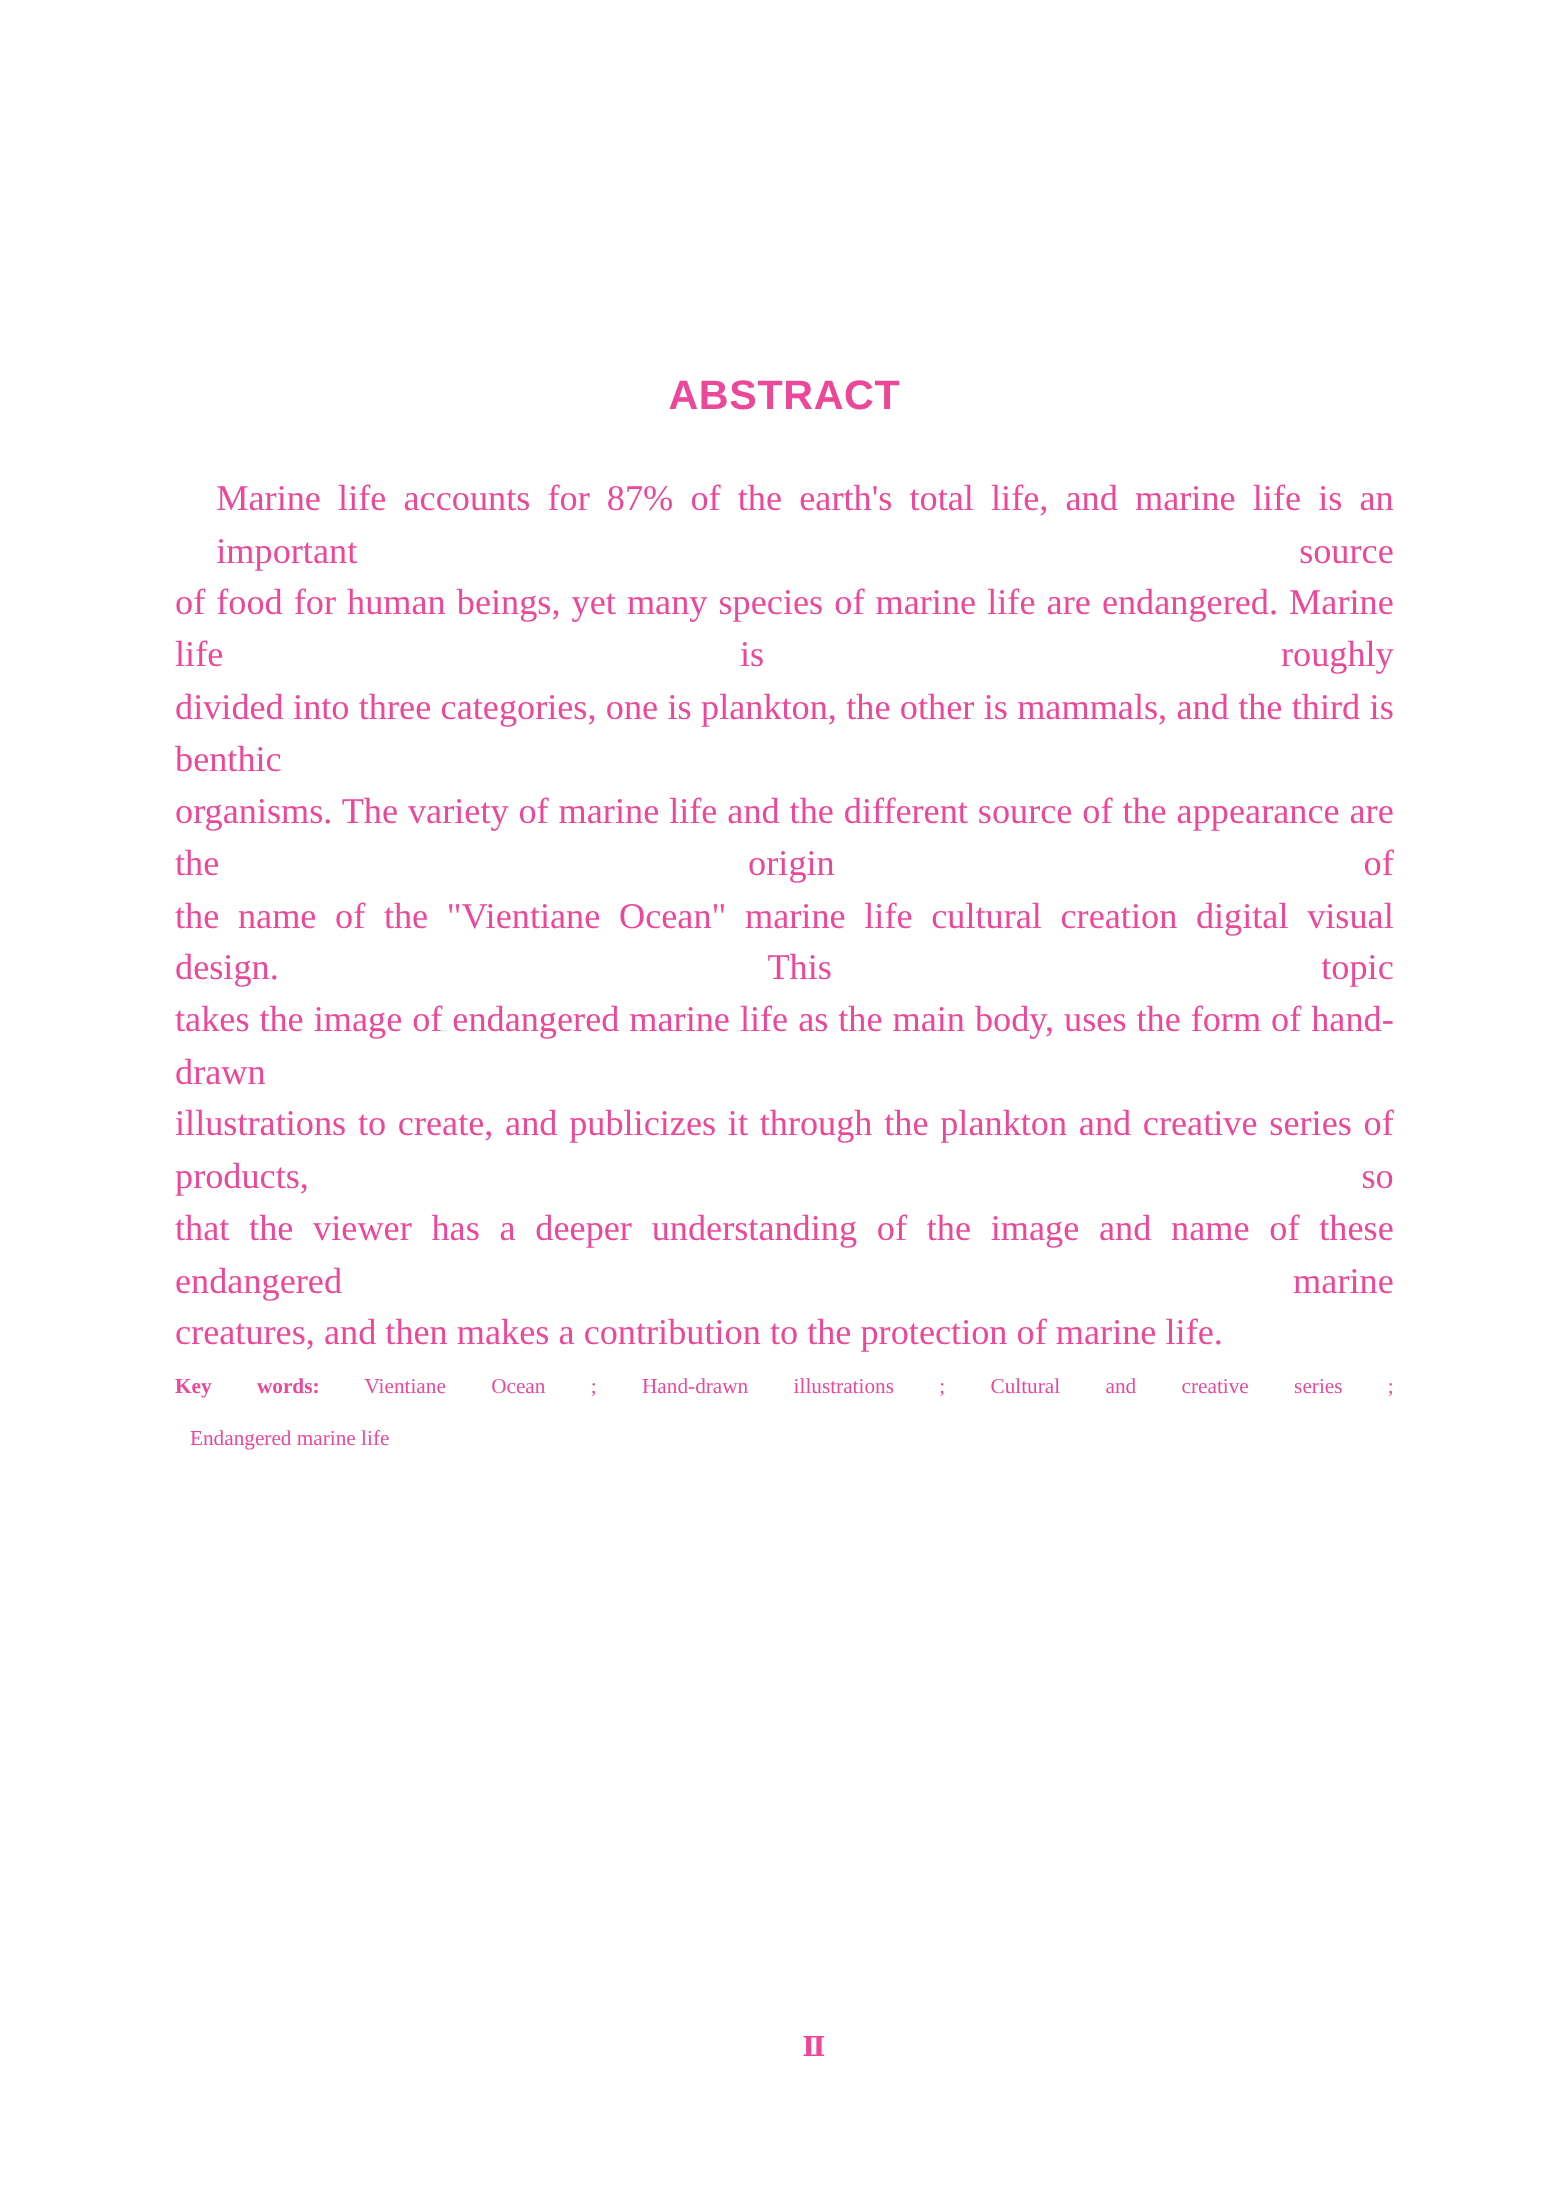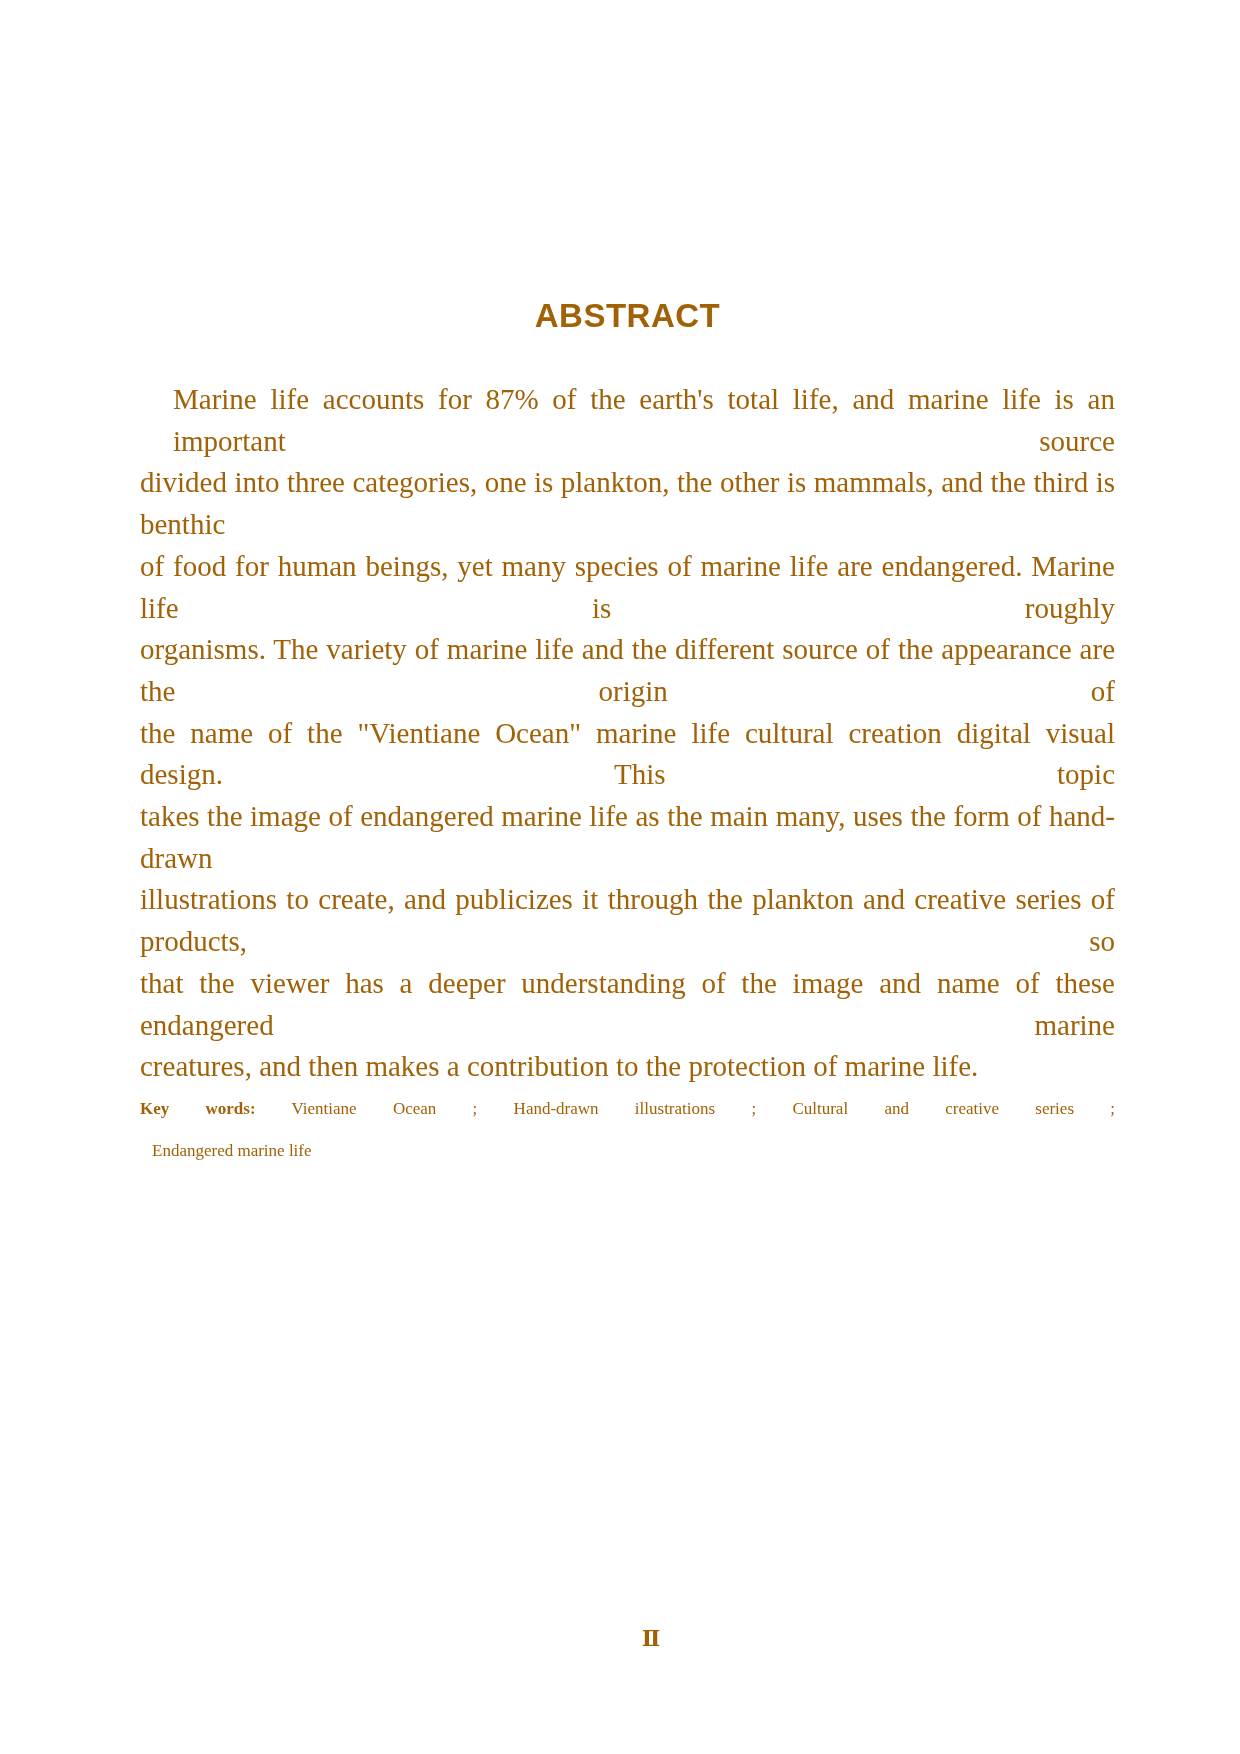--- a/index.html
+++ b/index.html
@@ -1,21 +1,21 @@
 <!DOCTYPE html>
 <html><head>
 <meta charset="utf-8">
 <style>
   html, body { margin: 0; padding: 0; background: #ffffff; }
   .page {
     position: relative;
     width: 1240px;
     height: 1728px;
     background: #ffffff;
-    color: #a16207;
+    color: #ec4899;
     overflow: hidden;
     font-family: "Liberation Serif", "DejaVu Serif", serif;
   }
   .content {
     position: absolute;
     left: 140px;
     top: 0;
     width: 975px;
   }
   .title {
@@ -63,25 +63,25 @@
 </head>
 <body>
 
 <div class="page">
   <div class="content">
 
     <h1 class="title">ABSTRACT</h1>
 
     <div class="abstract-body">
         <div class="line first">Marine life accounts for 87% of the earth's total life, and marine life is an important source</div>
+        <div class="line">of food for human beings, yet many species of marine life are endangered. Marine life is roughly</div>
         <div class="line">divided into three categories, one is plankton, the other is mammals, and the third is benthic</div>
-        <div class="line">of food for human beings, yet many species of marine life are endangered. Marine life is roughly</div>
         <div class="line">organisms. The variety of marine life and the different source of the appearance are the origin of</div>
         <div class="line">the name of the "Vientiane Ocean" marine life cultural creation digital visual design. This topic</div>
-        <div class="line">takes the image of endangered marine life as the main many, uses the form of hand-drawn</div>
+        <div class="line">takes the image of endangered marine life as the main body, uses the form of hand-drawn</div>
         <div class="line">illustrations to create, and publicizes it through the plankton and creative series of products, so</div>
         <div class="line">that the viewer has a deeper understanding of the image and name of these endangered marine</div>
         <div class="line last">creatures, and then makes a contribution to the protection of marine life.</div>
       </div>
 
     <div class="keywords">
       <div class="kw-line1">
         <span class="kw-label">Key words:</span>
         <span class="kw-text">Vientiane Ocean ;  Hand-drawn illustrations ;  Cultural and creative series ;</span>
       </div>

